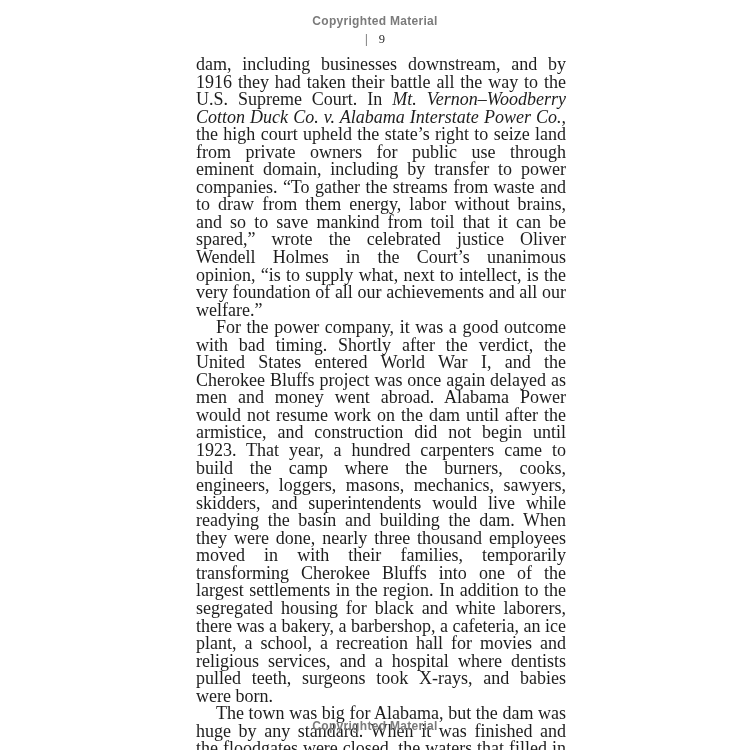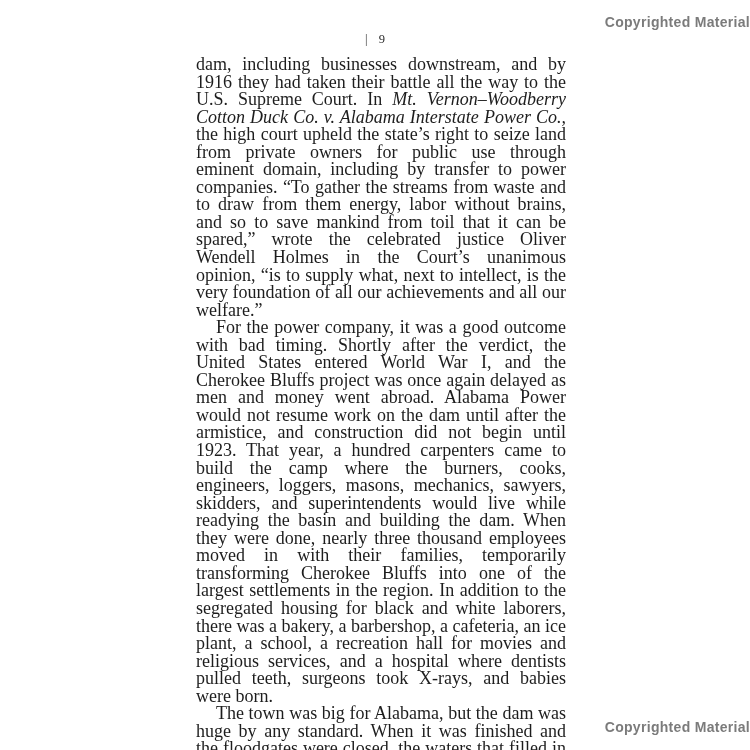--- a/index.html
+++ b/index.html
@@ -5,23 +5,23 @@
   html, body { margin: 0; padding: 0; }
   body {
     width: 750px; height: 750px;
     background: #ffffff;
     position: relative;
     font-family: "Liberation Serif", serif;
     overflow: hidden;
   }
   .copyright {
     position: absolute; left: 0; width: 750px;
-    text-align: right;
+    text-align: center;
     font-family: "Liberation Sans", sans-serif;
-    font-size: 14px; font-weight: bold;
+    font-size: 12px; font-weight: bold;
     color: #7b7b7b; letter-spacing: 0.3px;
   }
   .copyright.top { top: 14px; }
   .copyright.bottom { top: 719px; }
   .running-head {
     position: absolute; top: 32px; left: 0; width: 750px;
     display: flex; justify-content: center; align-items: baseline;
     gap: 11px;
     font-size: 13.5px; color: #2a2a2a;
   }

